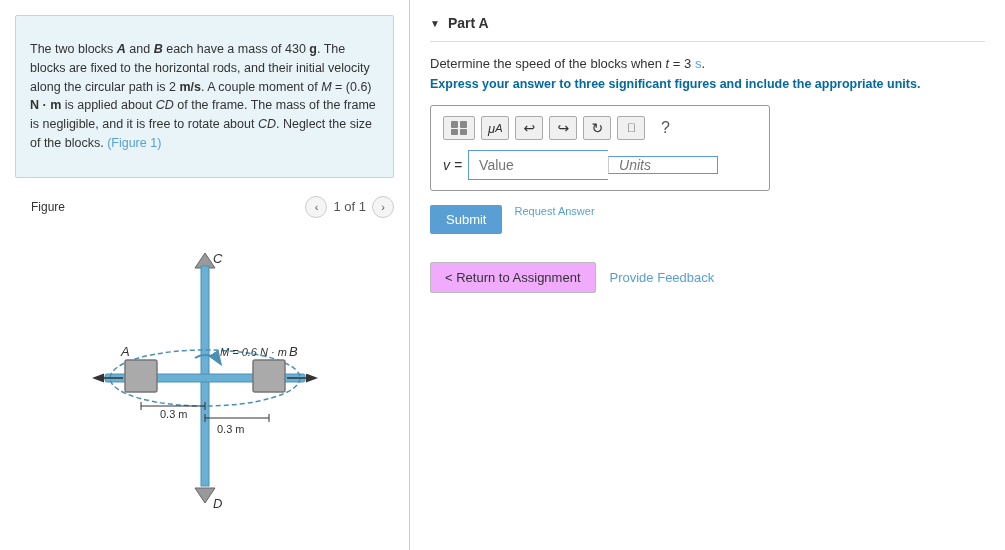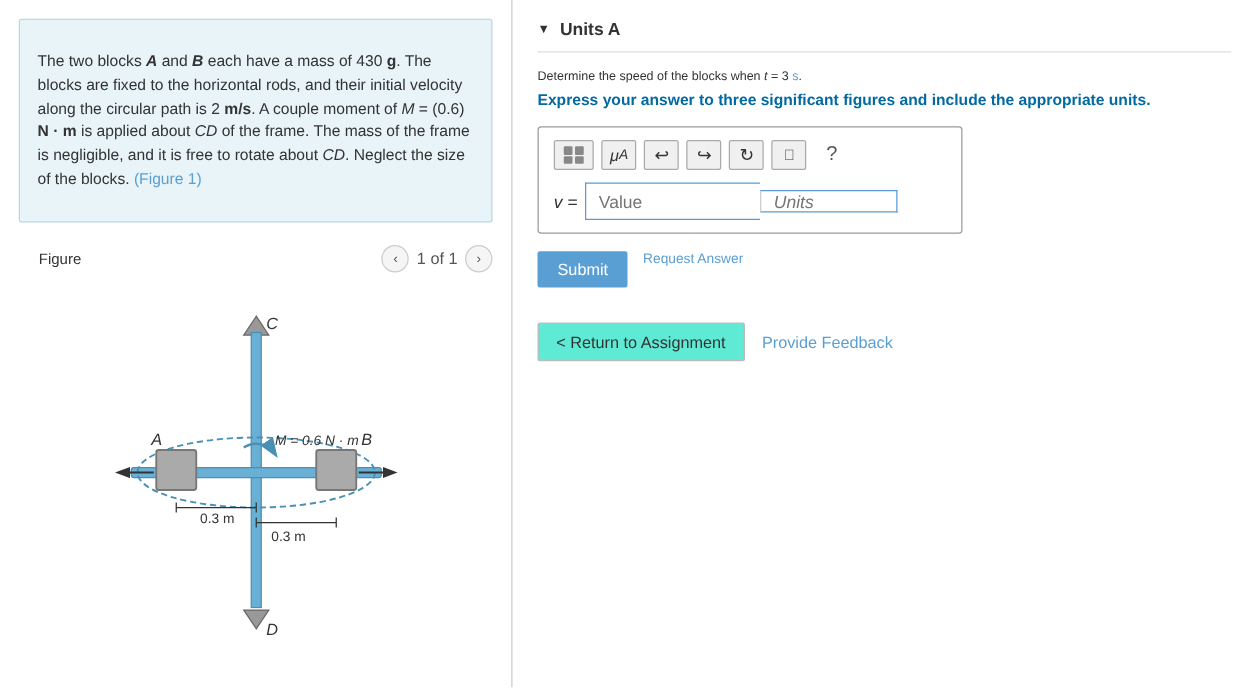--- a/index.html
+++ b/index.html
@@ -76,21 +76,21 @@
       font-size: 14px;
       padding-bottom: 10px;
       border-bottom: 1px solid #ddd;
       margin-bottom: 14px;
     }
     .part-header .triangle {
       font-size: 10px;
       color: #333;
     }
     .question-text {
-      font-size: 10px;
+      font-size: 13px;
       margin-bottom: 6px;
       color: #333;
     }
     .express-text {
       font-size: 12.5px;
       font-weight: bold;
       margin-bottom: 14px;
       color: #0369a1;
     }
     .answer-box {
@@ -190,21 +190,21 @@
       font-size: 11px;
       cursor: pointer;
     }
     .bottom-btns {
       display: flex;
       align-items: center;
       gap: 14px;
       margin-top: 28px;
     }
     .return-btn {
-      background: #5eead4;
+      background: #f0abfc;
       color: #333;
       border: 1px solid #bbb;
       padding: 7px 14px;
       font-size: 13px;
       border-radius: 2px;
       cursor: pointer;
     }
     .feedback-link {
       color: #5a9fd4;
       text-decoration: none;
@@ -283,21 +283,21 @@
           <path d="M0,0 L0,6 L8,3 z" fill="#4a90b4"></path>
         </marker>
       </defs>
     </svg>
   </div>
 </div>
 
 <div class="right-panel">
   <div class="part-header">
     <span class="triangle">▼</span>
-    <span>Units A</span>
+    <span>Part A</span>
   </div>
 
   <div class="question-text">
     Determine the speed of the blocks when <em>t</em> = 3 <span style="color:#5a9fd4;">s</span>.
   </div>
   <div class="express-text">
     Express your answer to three significant figures and include the appropriate units.
   </div>
 
   <div class="answer-box">

